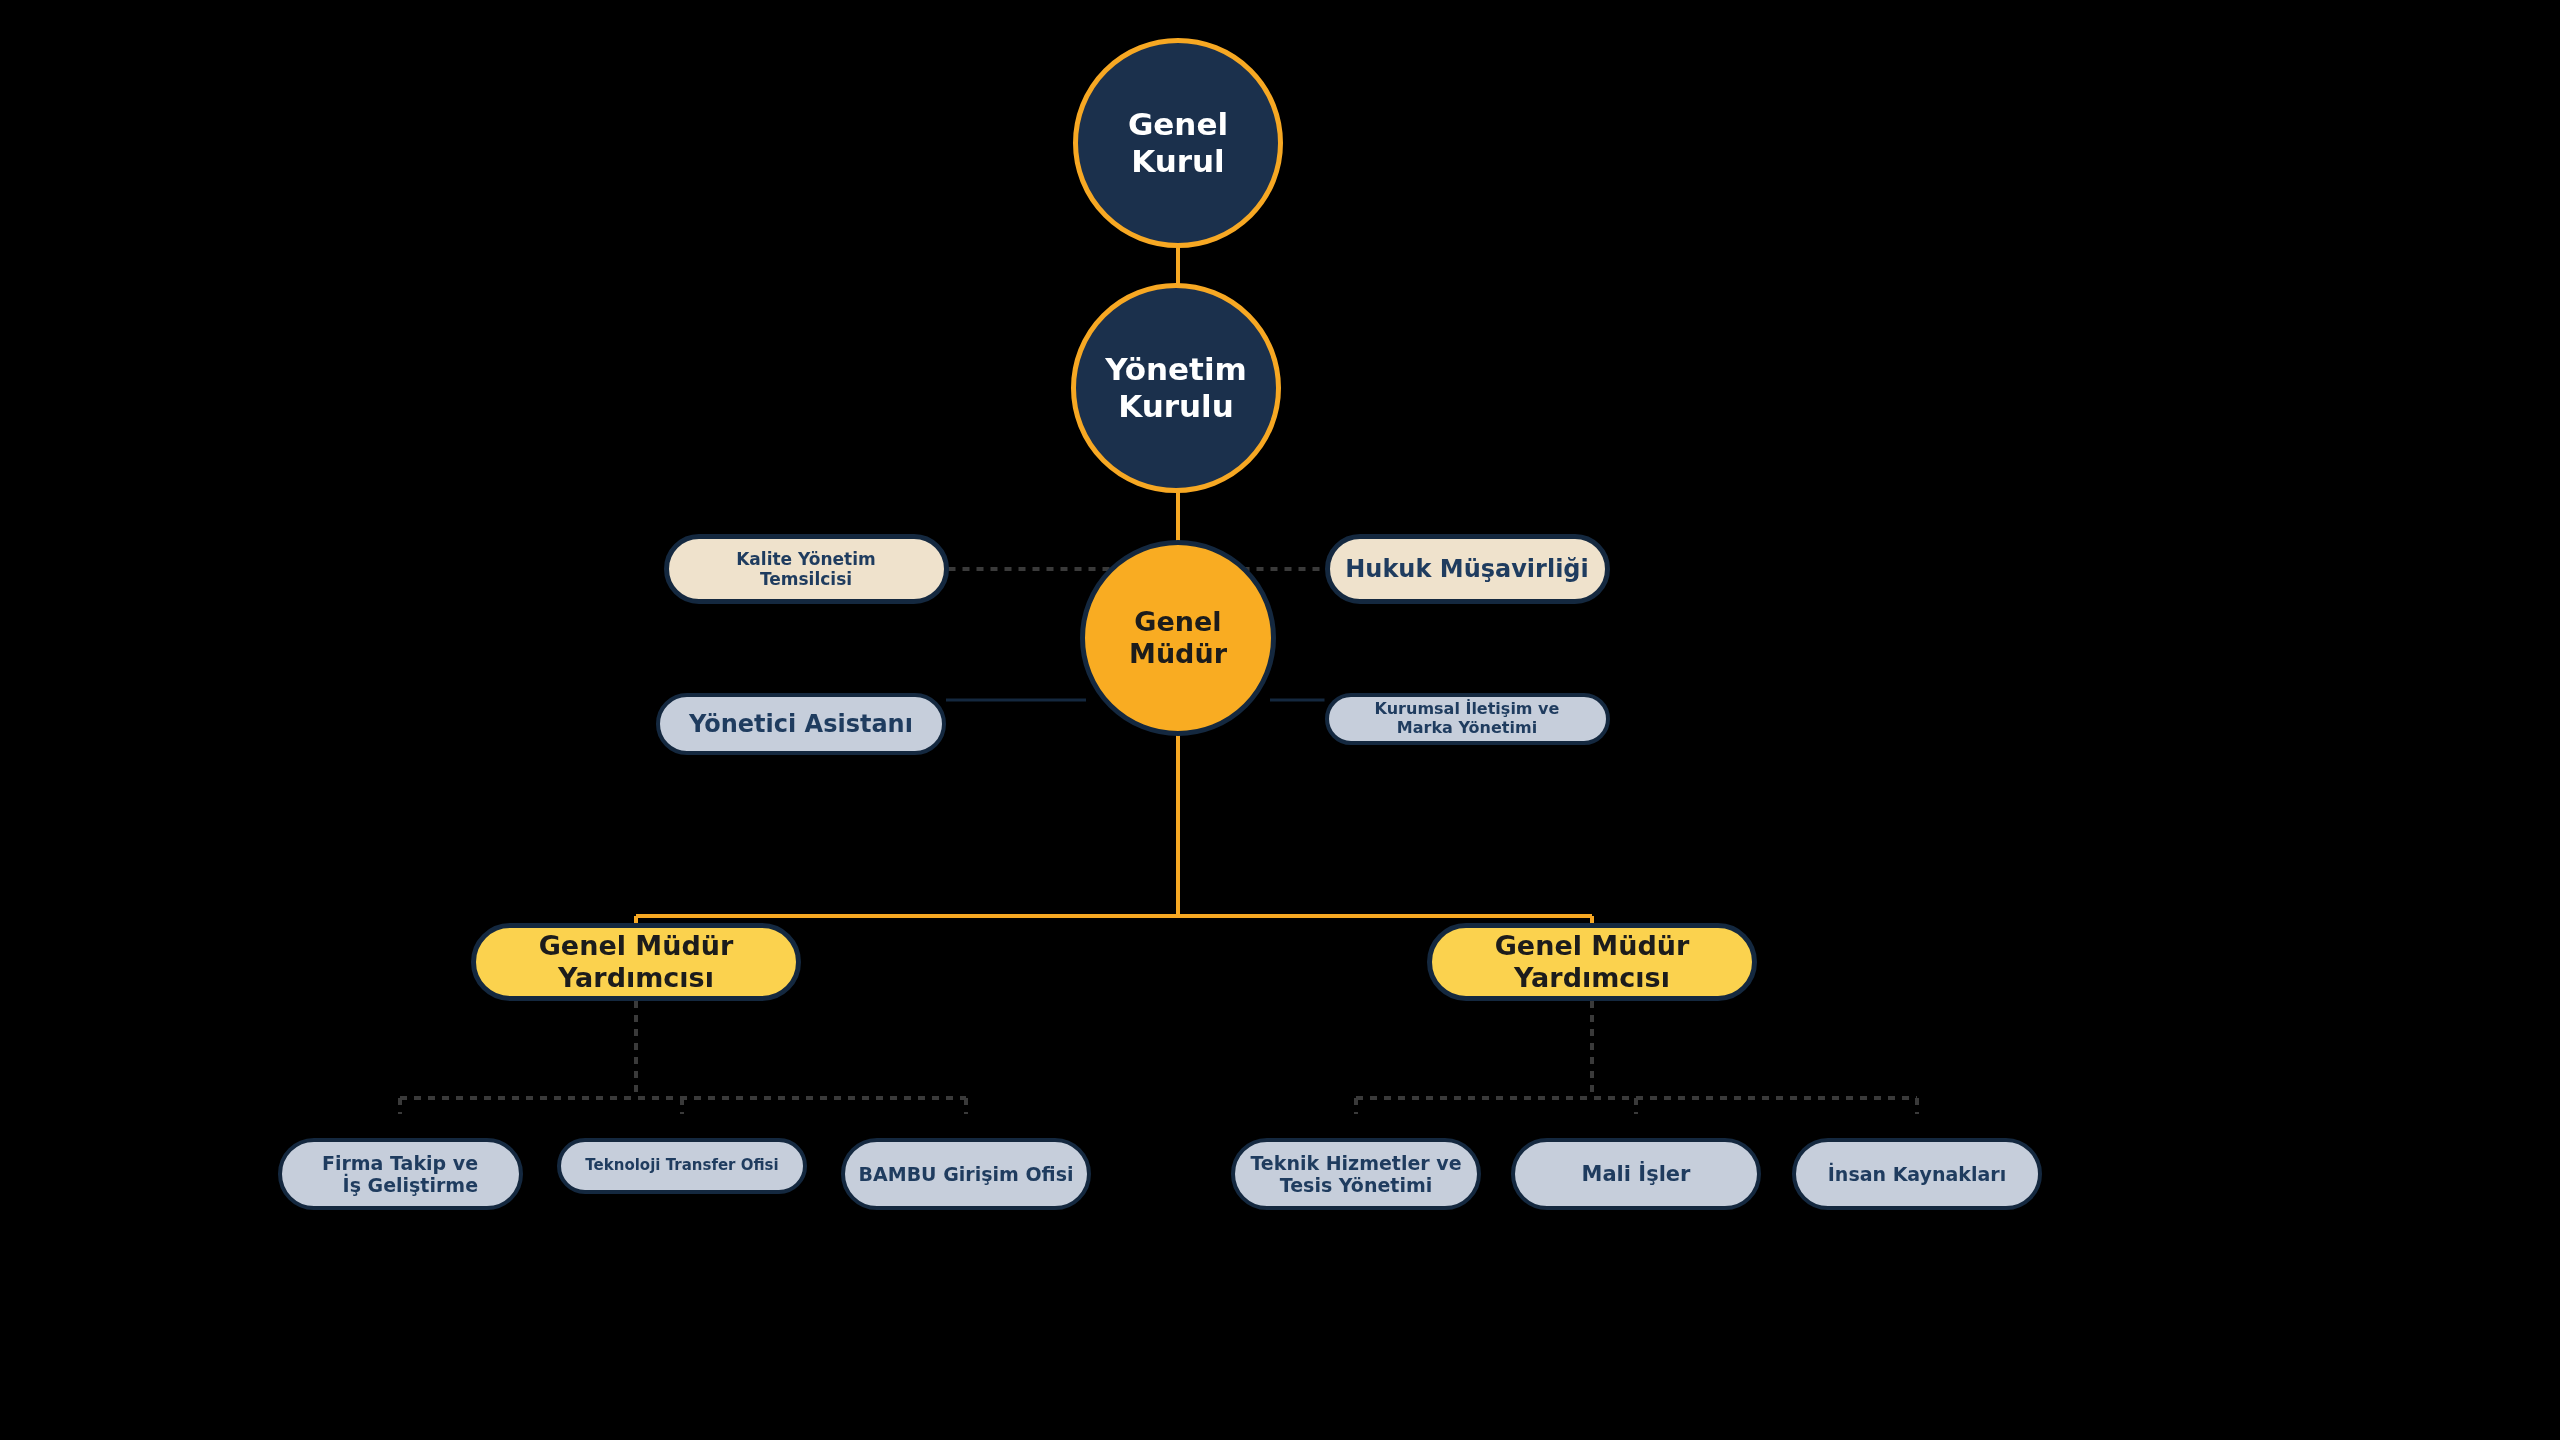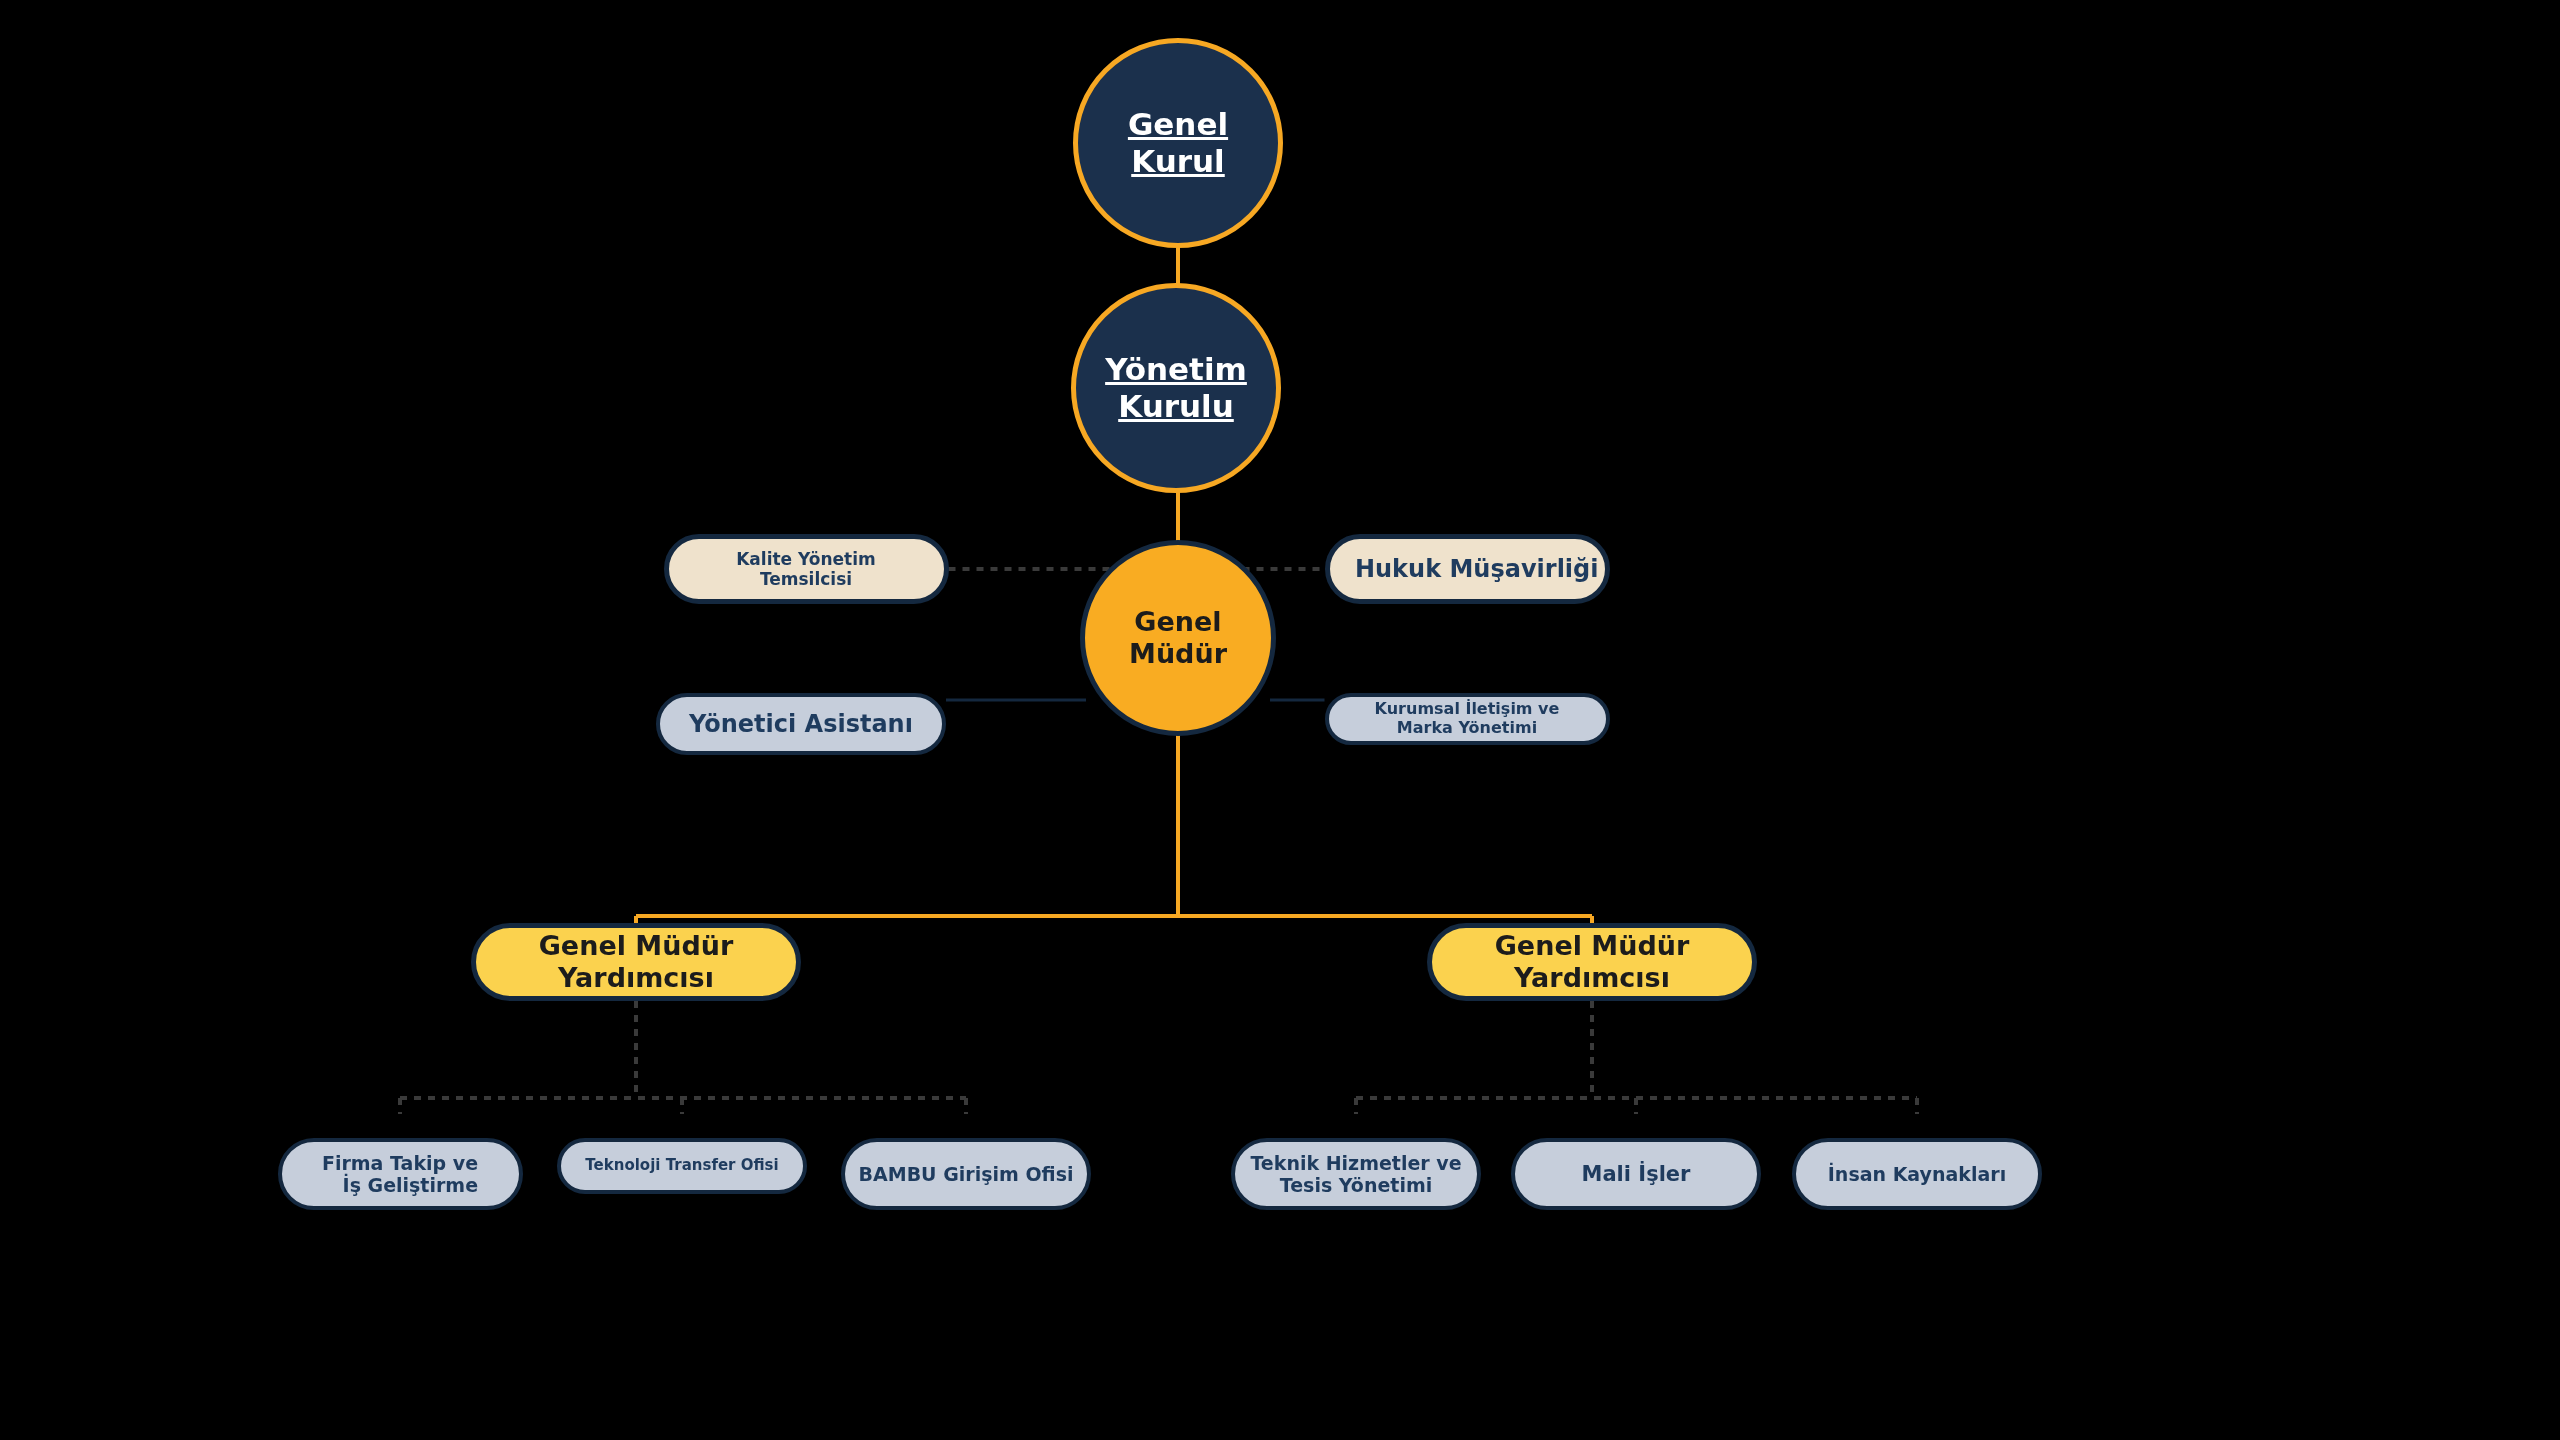--- a/index.html
+++ b/index.html
@@ -48,21 +48,20 @@
     display: block;
     white-space: pre-line;
     padding: 0 6px;
   }
   
   .v-board {
     background: #1b304c;
     border: 5px solid #f7a823;
     color: #ffffff;
     font-weight: 600;
-    text-decoration: underline;
   }
   .v-gm {
     background: #f9ac22;
     border: 5px solid #14283f;
     color: #1c1c1c;
     font-weight: 600;
   }
   .v-gmy {
     background: #fbd24e;
     border: 5px solid #14283f;
@@ -114,21 +113,21 @@
 Kurul</span>
       </div>
       <div class="node node-circle v-board" style="left: 1071px; top: 283px; width: 210px; height: 210px; font-size: 31px;">
         <span class="label">Yönetim
 Kurulu</span>
       </div>
       <div class="node node-pill v-cream" style="left: 663.5px; top: 534px; width: 285px; height: 70px; font-size: 17px;">
         <span class="label">Kalite Yönetim
 Temsilcisi</span>
       </div>
-      <div class="node node-pill v-cream" style="left: 1324.5px; top: 534px; width: 285px; height: 70px; font-size: 24px; justify-content: flex-end;">
+      <div class="node node-pill v-cream" style="left: 1324.5px; top: 534px; width: 285px; height: 70px; font-size: 24px;">
         <span class="label">Hukuk Müşavirliği</span>
       </div>
       <div class="node node-circle v-gm" style="left: 1080px; top: 540px; width: 196px; height: 196px; font-size: 27px;">
         <span class="label">Genel Müdür</span>
       </div>
       <div class="node node-pill v-gray" style="left: 656px; top: 669px; width: 290px; height: 62px; font-size: 24px;">
         <span class="label">Yönetici Asistanı</span>
       </div>
       <div class="node node-pill v-gray" style="left: 1324.5px; top: 669px; width: 285px; height: 52px; font-size: 16px;">
         <span class="label">Kurumsal İletişim ve

